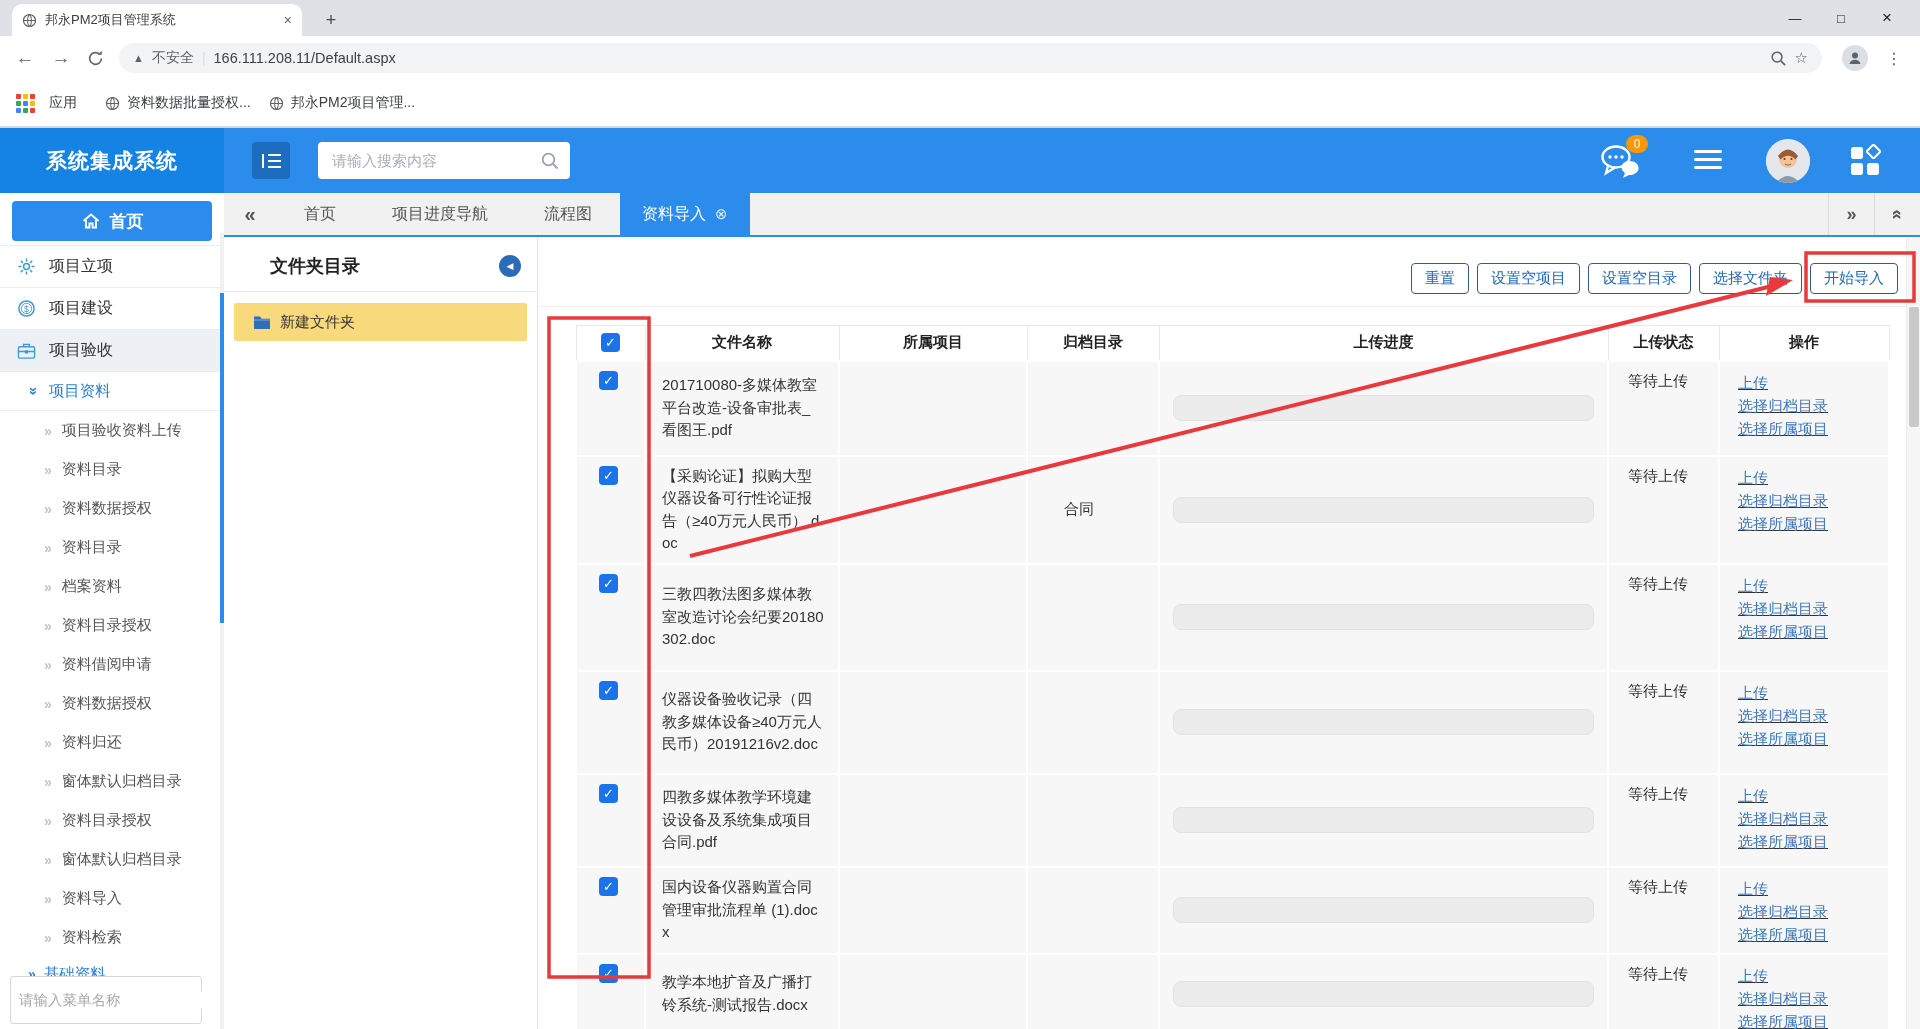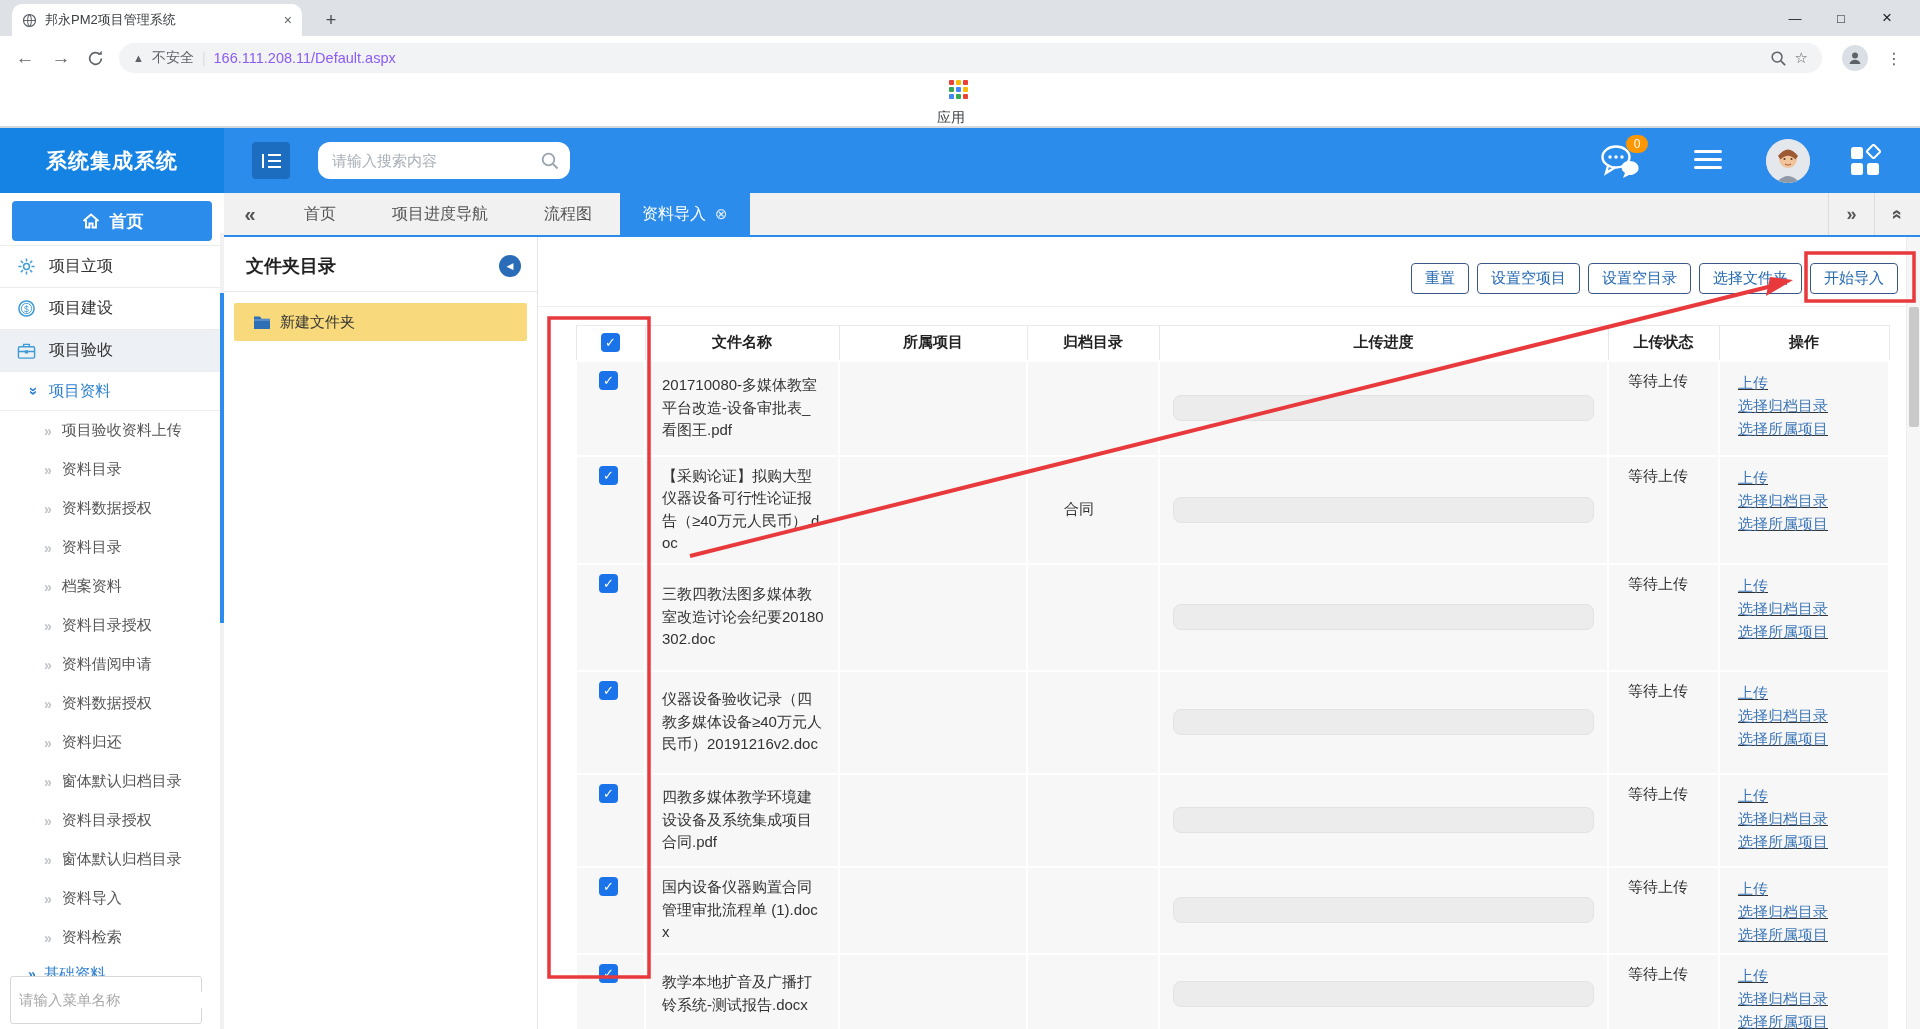--- a/index.html
+++ b/index.html
@@ -17,42 +17,42 @@
   .win-controls { position:absolute; right:10px; top:0; height:36px; display:flex; align-items:center; }
   .win-controls span { width:46px; text-align:center; font-size:13px; color:#202124; }
 
   .addressbar { height:44px; background:#fff; display:flex; align-items:center; padding:0 14px; gap:14px; }
   .nav-ico { font-size:19px; color:#5f6368; width:22px; text-align:center; }
   .url-pill { flex:1; height:30px; background:#f1f3f4; border-radius:15px; display:flex; align-items:center;
     padding:0 14px; gap:8px; margin-right:6px; }
   .warn { color:#5f6368; font-size:11px; }
   .sec-label { color:#5f6368; font-size:14px; }
   .url-div { color:#dadce0; font-size:14px; }
-  .url-text { color:#8b5cf6; font-size:14.5px; flex:1; }
+  .url-text { color:#404040; font-size:14.5px; flex:1; }
   .pill-ico { color:#5f6368; font-size:15px; }
   .chrome-avatar { width:26px; height:26px; border-radius:50%; background:#dadfe5; display:flex; align-items:center; justify-content:center; }
   .kebab { color:#5f6368; font-size:16px; padding:0 4px; }
 
-  .bookmarks { height:48px; background:#fff; border-bottom:2px solid #d5d9dd; display:flex; align-items:center; padding:0 16px; gap:10px;flex-direction:column; }
+  .bookmarks { height:48px; background:#fff; border-bottom:2px solid #d5d9dd; display:flex; align-items:center; padding:0 16px; gap:10px; }
   .apps-grid { display:grid; grid-template-columns:repeat(3,5px); grid-gap:2px; margin-right:4px; }
   .apps-grid i { width:5px; height:5px; border-radius:1px; display:block; }
   .bm-label, .apps-label { font-size:14px; color:#3c4043; margin-right:18px; white-space:nowrap; }
   .bm-item { display:flex; align-items:center; gap:7px; }
 
   
   .app-header { height:65px; background:#2b8cec; position:relative; }
   .logo-block { position:absolute; left:0; top:0; width:224px; height:65px; background:#1583e3;
     color:#fff; font-size:21px; font-weight:bold; display:flex; align-items:center; justify-content:center; letter-spacing:1px; }
   .collapse-btn { position:absolute; left:252px; top:14px; width:38px; height:37px; background:#1c6cc0; border-radius:4px;
     display:flex; align-items:center; justify-content:center; }
   .ind-icon { position:relative; width:19px; height:14px; }
   .ind-icon::before { content:""; position:absolute; left:0; top:0; bottom:0; width:2px; background:#fff; }
   .ind-icon i { position:absolute; left:6px; right:0; height:2px; background:#fff; display:block; }
   .ind-icon i:nth-child(1){top:0;} .ind-icon i:nth-child(2){top:6px;} .ind-icon i:nth-child(3){top:12px;}
-  .header-search { position:absolute; left:318px; top:14px; width:252px; height:37px; background:#fff; border-radius:12px;
+  .header-search { position:absolute; left:318px; top:14px; width:252px; height:37px; background:#fff; border-radius:4px;
     display:flex; align-items:center; padding:0 10px 0 14px; }
   .header-search input { border:none; outline:none; flex:1; font-size:15px; color:#333; background:transparent; }
   .header-search input::placeholder { color:#a9b0b8; }
   .hdr-right { position:absolute; right:0; top:0; height:65px; }
   .chat-wrap { position:absolute; right:278px; top:14px; width:44px; height:38px; }
   .badge { position:absolute; right:-6px; top:-7px; min-width:22px; height:18px; background:#ff9800; border-radius:10px;
     color:#fff; font-size:12px; text-align:center; line-height:18px; padding:0 4px; }
   .menu-ico { position:absolute; right:198px; top:22px; width:28px; }
   .menu-ico i { display:block; height:3px; background:#fff; border-radius:2px; margin-bottom:5px; }
   .hdr-avatar { position:absolute; right:110px; top:11px; width:44px; height:44px; border-radius:50%; overflow:hidden; background:#e4e7ec; }
@@ -85,21 +85,21 @@
   .tab { display:flex; align-items:center; padding:0 28px; font-size:16px; color:#555; }
   .tab.active { background:#2b8cec; color:#fff; gap:9px; padding:0 22px; }
   .tab-close { font-size:15px; opacity:.85; }
   .tb-spacer { flex:1; }
   .tb-right { width:46px; display:flex; align-items:center; justify-content:center; border-left:1px solid #dcdcdc;
     color:#555; font-size:18px; font-weight:bold; }
   .chev-up { display:inline-block; transform:rotate(90deg); }
 
   .workspace { flex:1; display:flex; background:#fff; min-height:0; }
   .folder-panel { width:314px; flex:none; border-right:1px solid #e5e5e5; padding-top:10px; }
-  .fp-header { display:flex; align-items:center; justify-content:space-between; padding:0 16px 0 22px; height:38px; }
+  .fp-header { display:flex; align-items:center; justify-content:space-between; padding:0 16px 0 22px; height:38px;margin-left:24px; }
   .fp-title { font-size:18px; font-weight:bold; color:#222; }
   .fp-circle { width:22px; height:22px; border-radius:50%; background:#2b6cb8; color:#fff; font-size:9px;
     display:flex; align-items:center; justify-content:center; }
   .fp-div { border-bottom:1px solid #e8e8e8; margin-top:6px; }
   .folder-item { margin:11px 10px 0 10px; height:38px; background:#f8d97c; border-radius:2px; display:flex; align-items:center;
     gap:9px; padding-left:19px; font-size:15px; color:#333; }
 
   .content { flex:1; position:relative; min-width:0; }
   .toolbar-row { display:flex; justify-content:flex-end; gap:8px; padding:26px 22px 12px 0; border-bottom:1px solid #efefef; }
   .tb-btn { background:#fff; border:1px solid #3b5787; border-radius:4px; color:#2468b2; font-size:15px;

